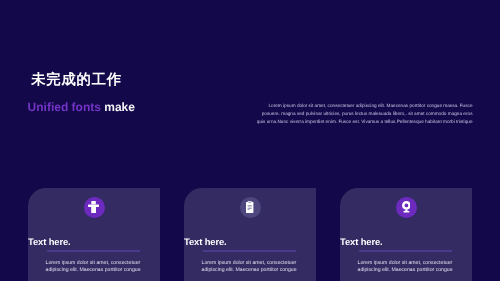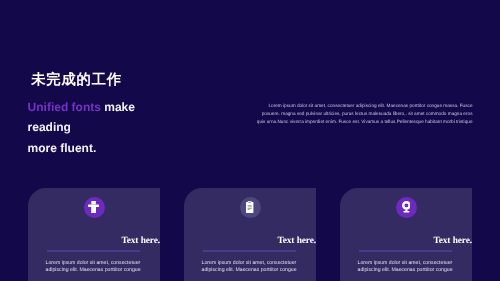--- a/index.html
+++ b/index.html
@@ -17,34 +17,34 @@
 
   .para{position:absolute;left:256px;top:54.4px;width:216.5px;font-size:4.7px;line-height:7.95px;
         color:#cbc5e4;text-align:right;letter-spacing:0px;}
 
   .cards{position:absolute;left:28px;top:140px;width:444px;height:110px;display:flex;gap:24px;}
   .card{position:relative;width:132px;height:110px;background:#332b62;
         border-radius:18px 0 18px 0;}
   .icon-circle{position:absolute;left:50%;top:8.5px;margin-left:-10.5px;width:21px;height:21px;
                border-radius:50%;display:flex;align-items:center;justify-content:center;}
   .icon-circle svg{display:block;}
-  .card-title{position:absolute;left:0;right:0;top:48.3px;margin:0;text-align:right;
-              font-size:9.4px;font-weight:700;color:#ffffff;letter-spacing:-0.1px;line-height:11px;font-family:Liberation Serif, serif;}
+  .card-title{position:absolute;left:0;right:0;top:48.3px;margin:0;text-align:left;
+              font-size:9.4px;font-weight:700;color:#ffffff;letter-spacing:-0.1px;line-height:11px;}
   .rule{position:absolute;left:19px;width:93px;top:62.4px;height:1.3px;background:#4b3a8c;}
   .card-body{position:absolute;left:17.6px;width:98px;top:71.5px;margin:0;font-size:5.15px;
              line-height:7.9px;color:#e3e0f0;text-align:left;letter-spacing:0.01px;}
 </style>
 </head>
 <body>
 
 <div class="slide">
 
   <div class="kicker">未完成的工作</div>
 
-  <div class="headline"><span class="hl">Unified fonts</span><span> make</span><br><span>reading</span><br><span>more fluent.</span></div>
+  <div class="headline"><span class="hl">Unified fonts</span><span> make</span><br><br></div>
 
   <div class="para">Lorem ipsum dolor sit amet, consectetuer adipiscing elit. Maecenas porttitor congue massa. Fusce posuere. magna sed pulvinar ultricies, purus lectus malesuada libero,. sit amet commodo magna eros quis urna.Nunc viverra imperdiet enim. Fusce est. Vivamus a tellus.Pellentesque habitant morbi tristique</div>
 
   <div class="cards">
 
     <div class="card">
       <div class="icon-circle" style="background:#6d2abf">
         <svg width="11" height="12.6" viewBox="0 0 110 126" style="margin-right:1.4px">
             <path fill="#fff" d="M33 0h45v34H33z"></path>
             <path fill="#fff" d="M7 34h96a7 7 0 0 1 7 7v11a7 7 0 0 1-7 7H7a7 7 0 0 1-7-7V41a7 7 0 0 1 7-7z"></path>

